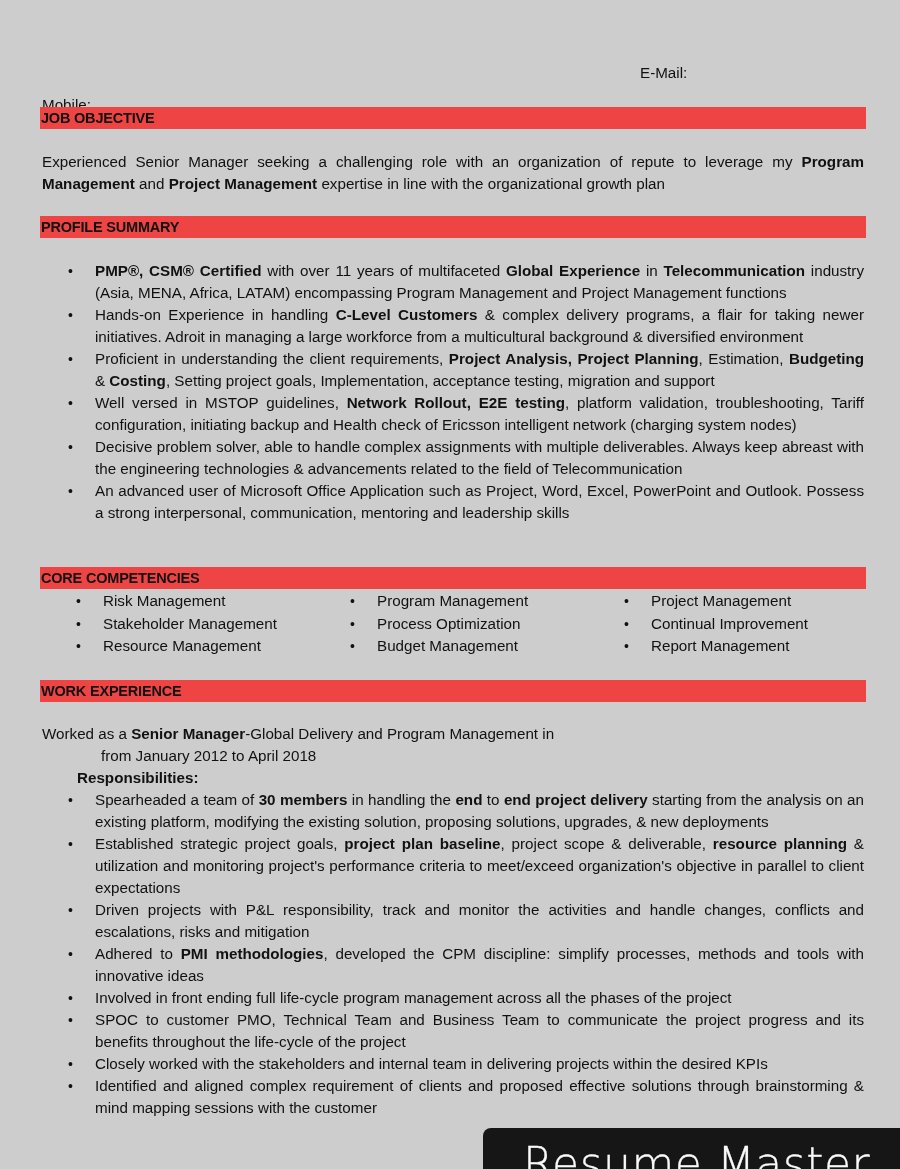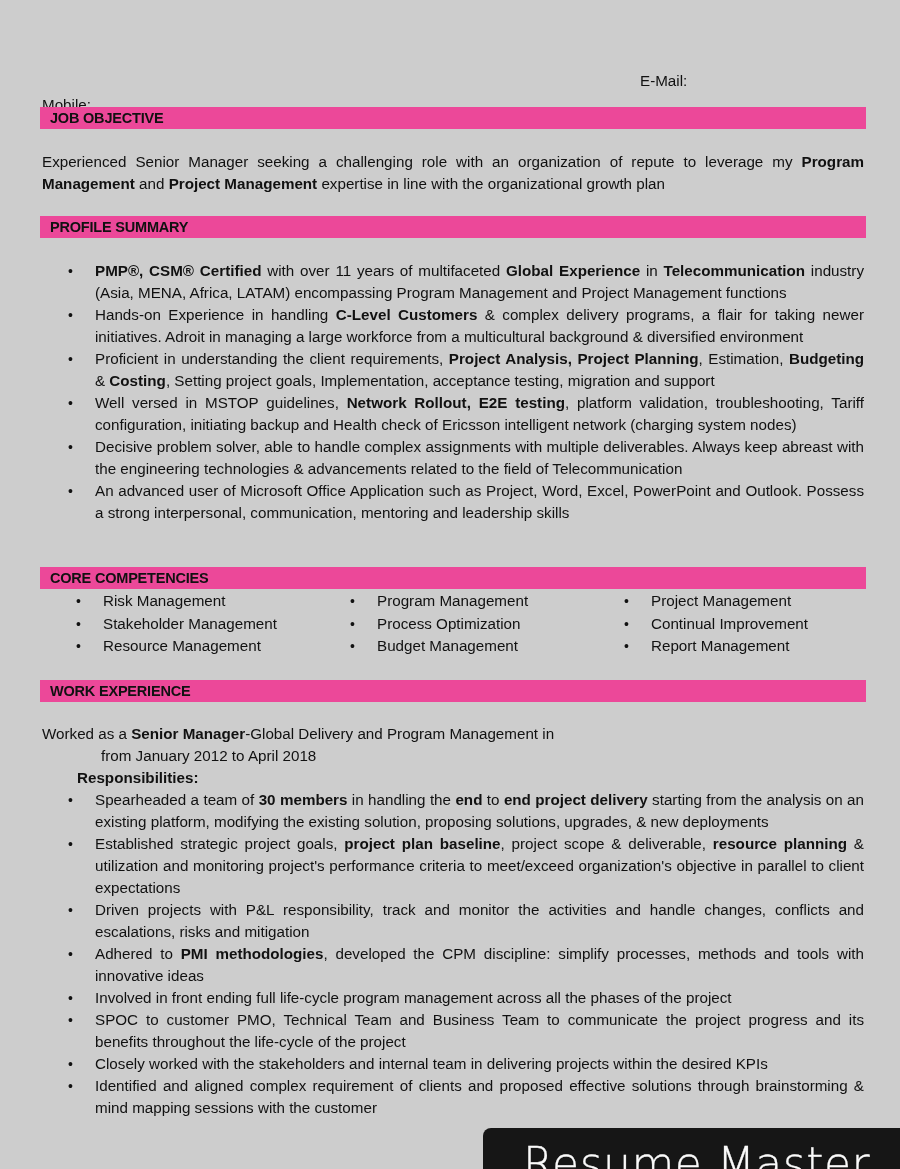--- a/index.html
+++ b/index.html
@@ -9,25 +9,25 @@
     font-family: "Liberation Sans", sans-serif;
     color: #111;
     font-size: 15.2px;
     position: relative;
   }
   .page { position: absolute; left: 0; top: 0; width: 900px; height: 1169px; }
   .contact {
     position: absolute; top: 64px; left: 42px; width: 824px; height: 22px;
   }
   .contact .mobile { position: absolute; left: 0; top: 0; margin-top: 32px; }
-  .contact .email { position: absolute; left: 598px; top: 8px; }
+  .contact .email { position: absolute; left: 598px; top: 0; }
   .section-head {
     position: absolute; left: 40px; width: 826px; height: 22px;
-    background: #ec4899;
-    font-weight: bold; font-size: 14.5px; line-height: 22px; padding-left: 10px;
+    background: #ef4444;
+    font-weight: bold; font-size: 14.5px; line-height: 22px; padding-left: 1px;
     letter-spacing: -0.2px;
   }
   .para {
     position: absolute; left: 42px; width: 822px;
     line-height: 22px; text-align: justify;
   }
   .blist { position: absolute; left: 42px; width: 822px; list-style: none; }
   .blist li {
     position: relative; padding-left: 53px; line-height: 22px; text-align: justify;
   }

